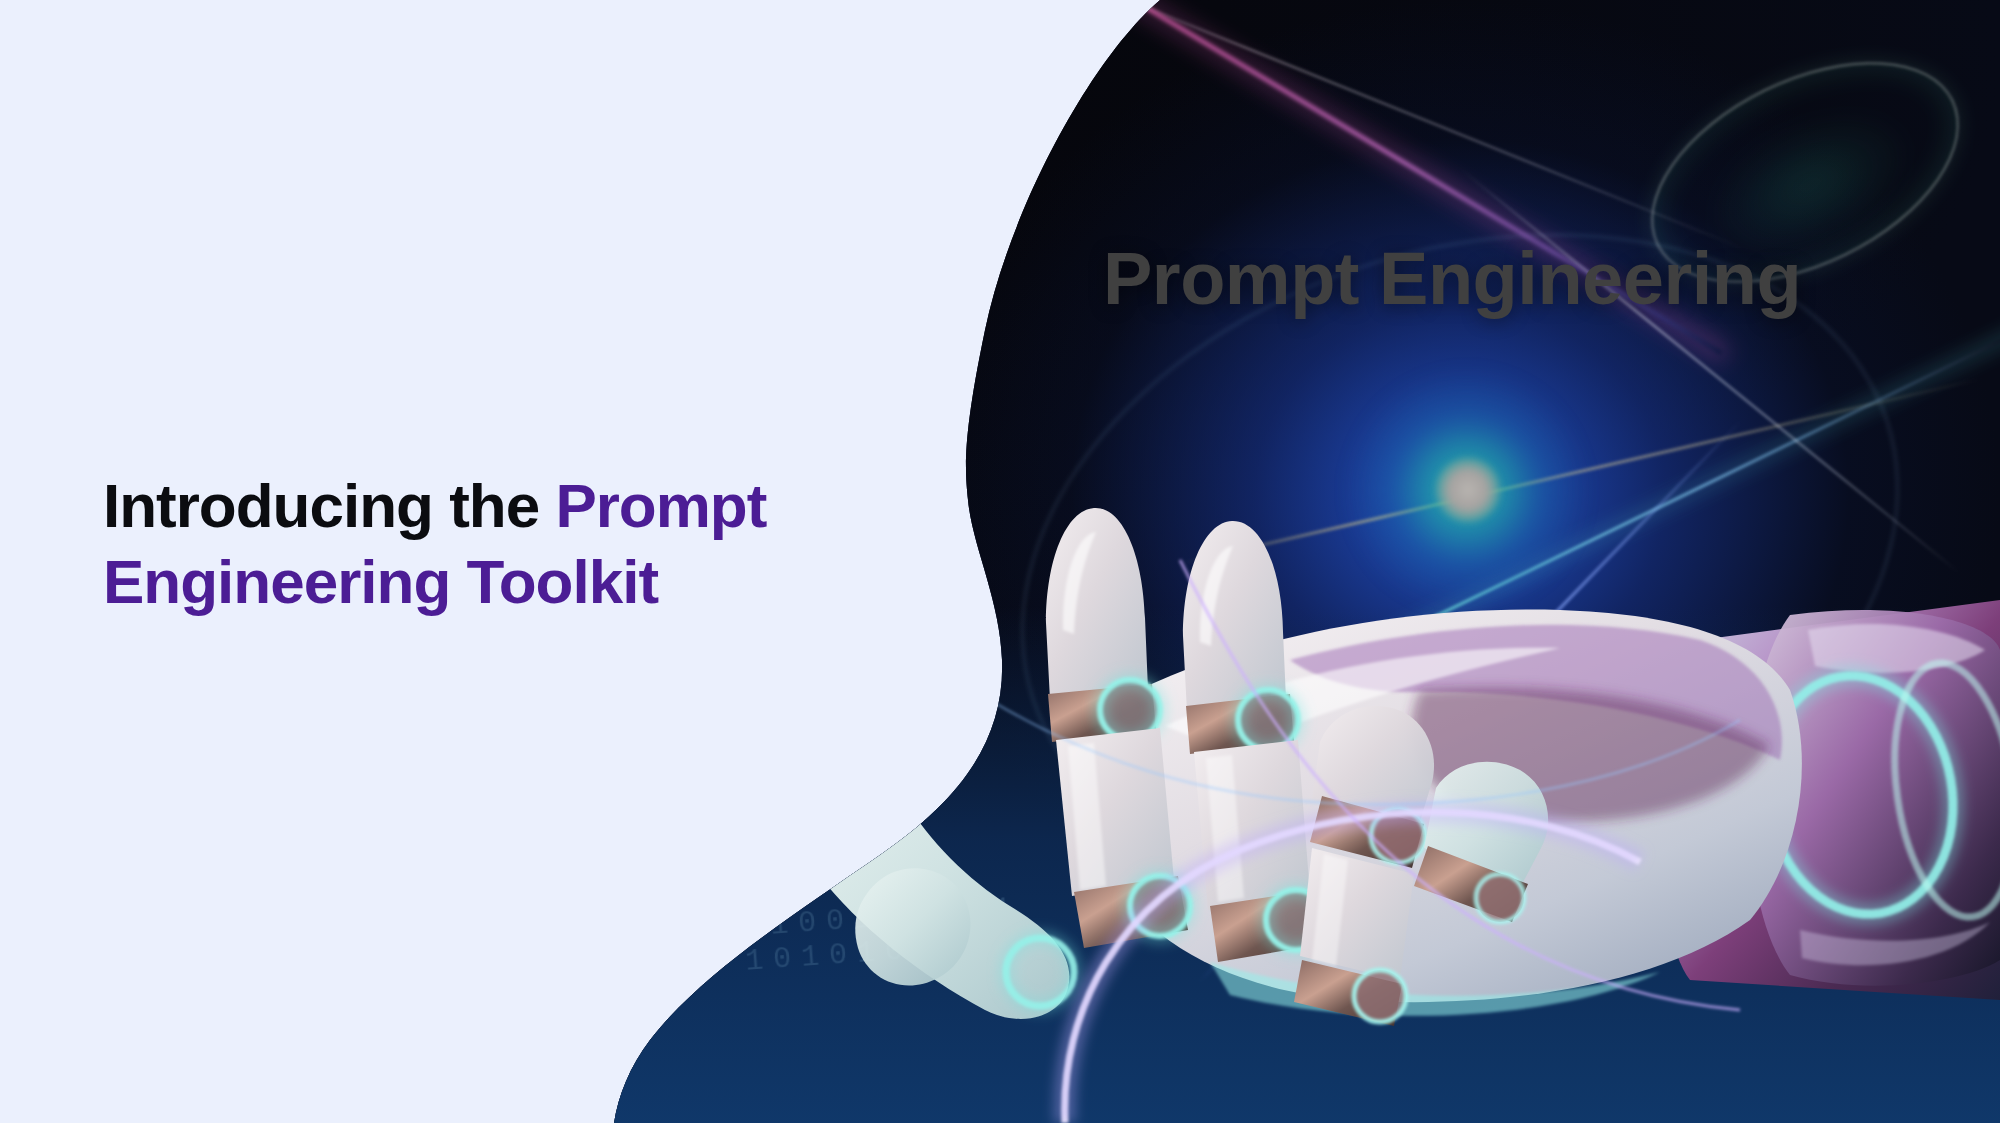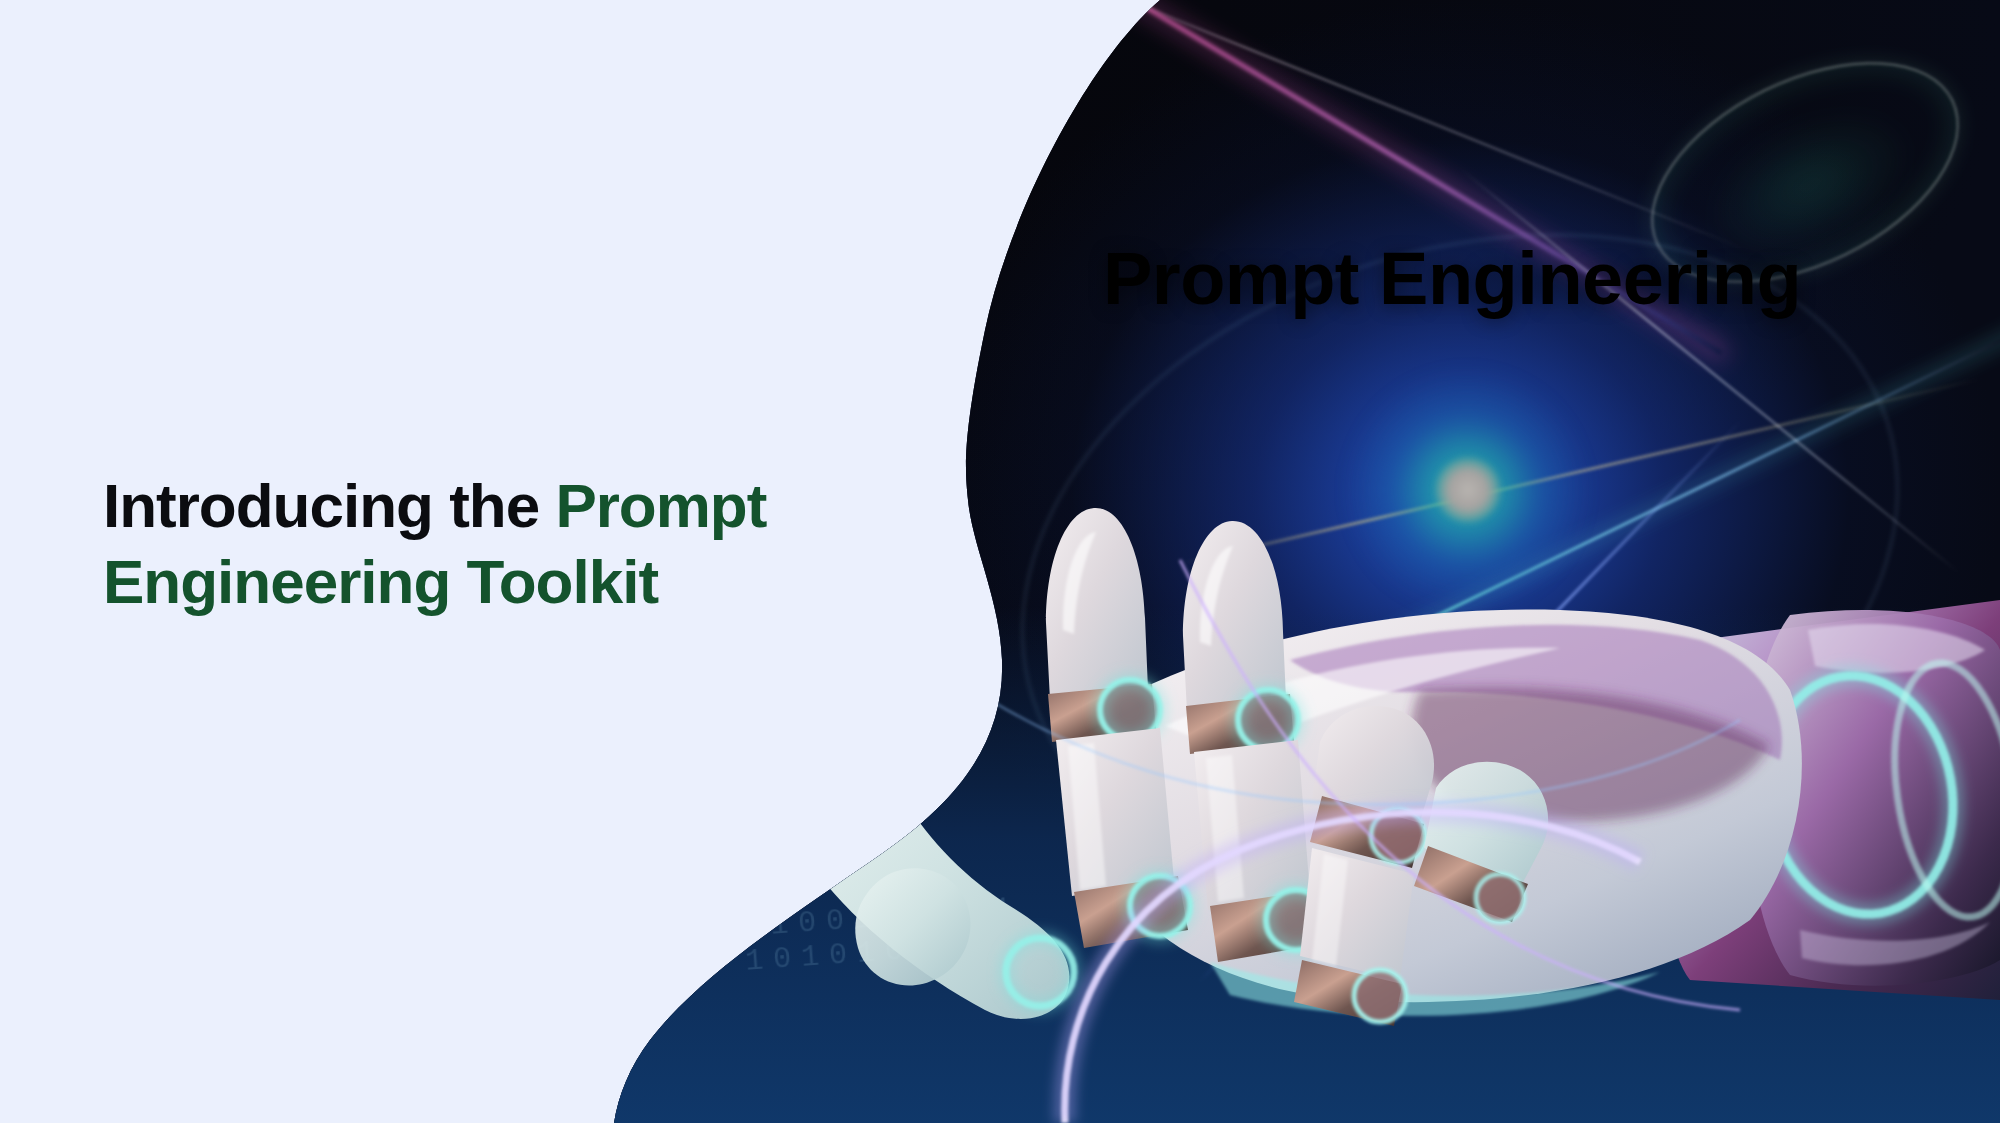--- a/index.html
+++ b/index.html
@@ -132,21 +132,21 @@
     user-select:none;
   }
   .binary.row1 { left:770px; top:900px; }
   .binary.row2 { left:745px; top:935px; }
 
   
   #hero-title {
     position:absolute;
     left:1103px; top:240px;
     width:820px;
-    color:#000000;
+    color:#404040;
     font-size:74px;
     font-weight:700;
     letter-spacing:-0.5px;
     line-height:1.05;
     white-space:nowrap;
     text-shadow:0 2px 18px rgba(0,0,0,0.45);
   }
 
   
   #left-copy {
@@ -154,21 +154,21 @@
     left:103px; top:468px;
     width:700px;
   }
   #left-title {
     font-size:62px;
     font-weight:800;
     line-height:1.22;
     letter-spacing:-1px;
     color:#0b0c10;
   }
-  #left-title .accent { color:#14532d; }
+  #left-title .accent { color:#4c1d95; }
 </style>
 </head>
 <body>
 
 <div id="stage">
 
   <div id="hero-panel">
 
     <div class="hero-bg"></div>
     <div class="hero-bottom"></div>

